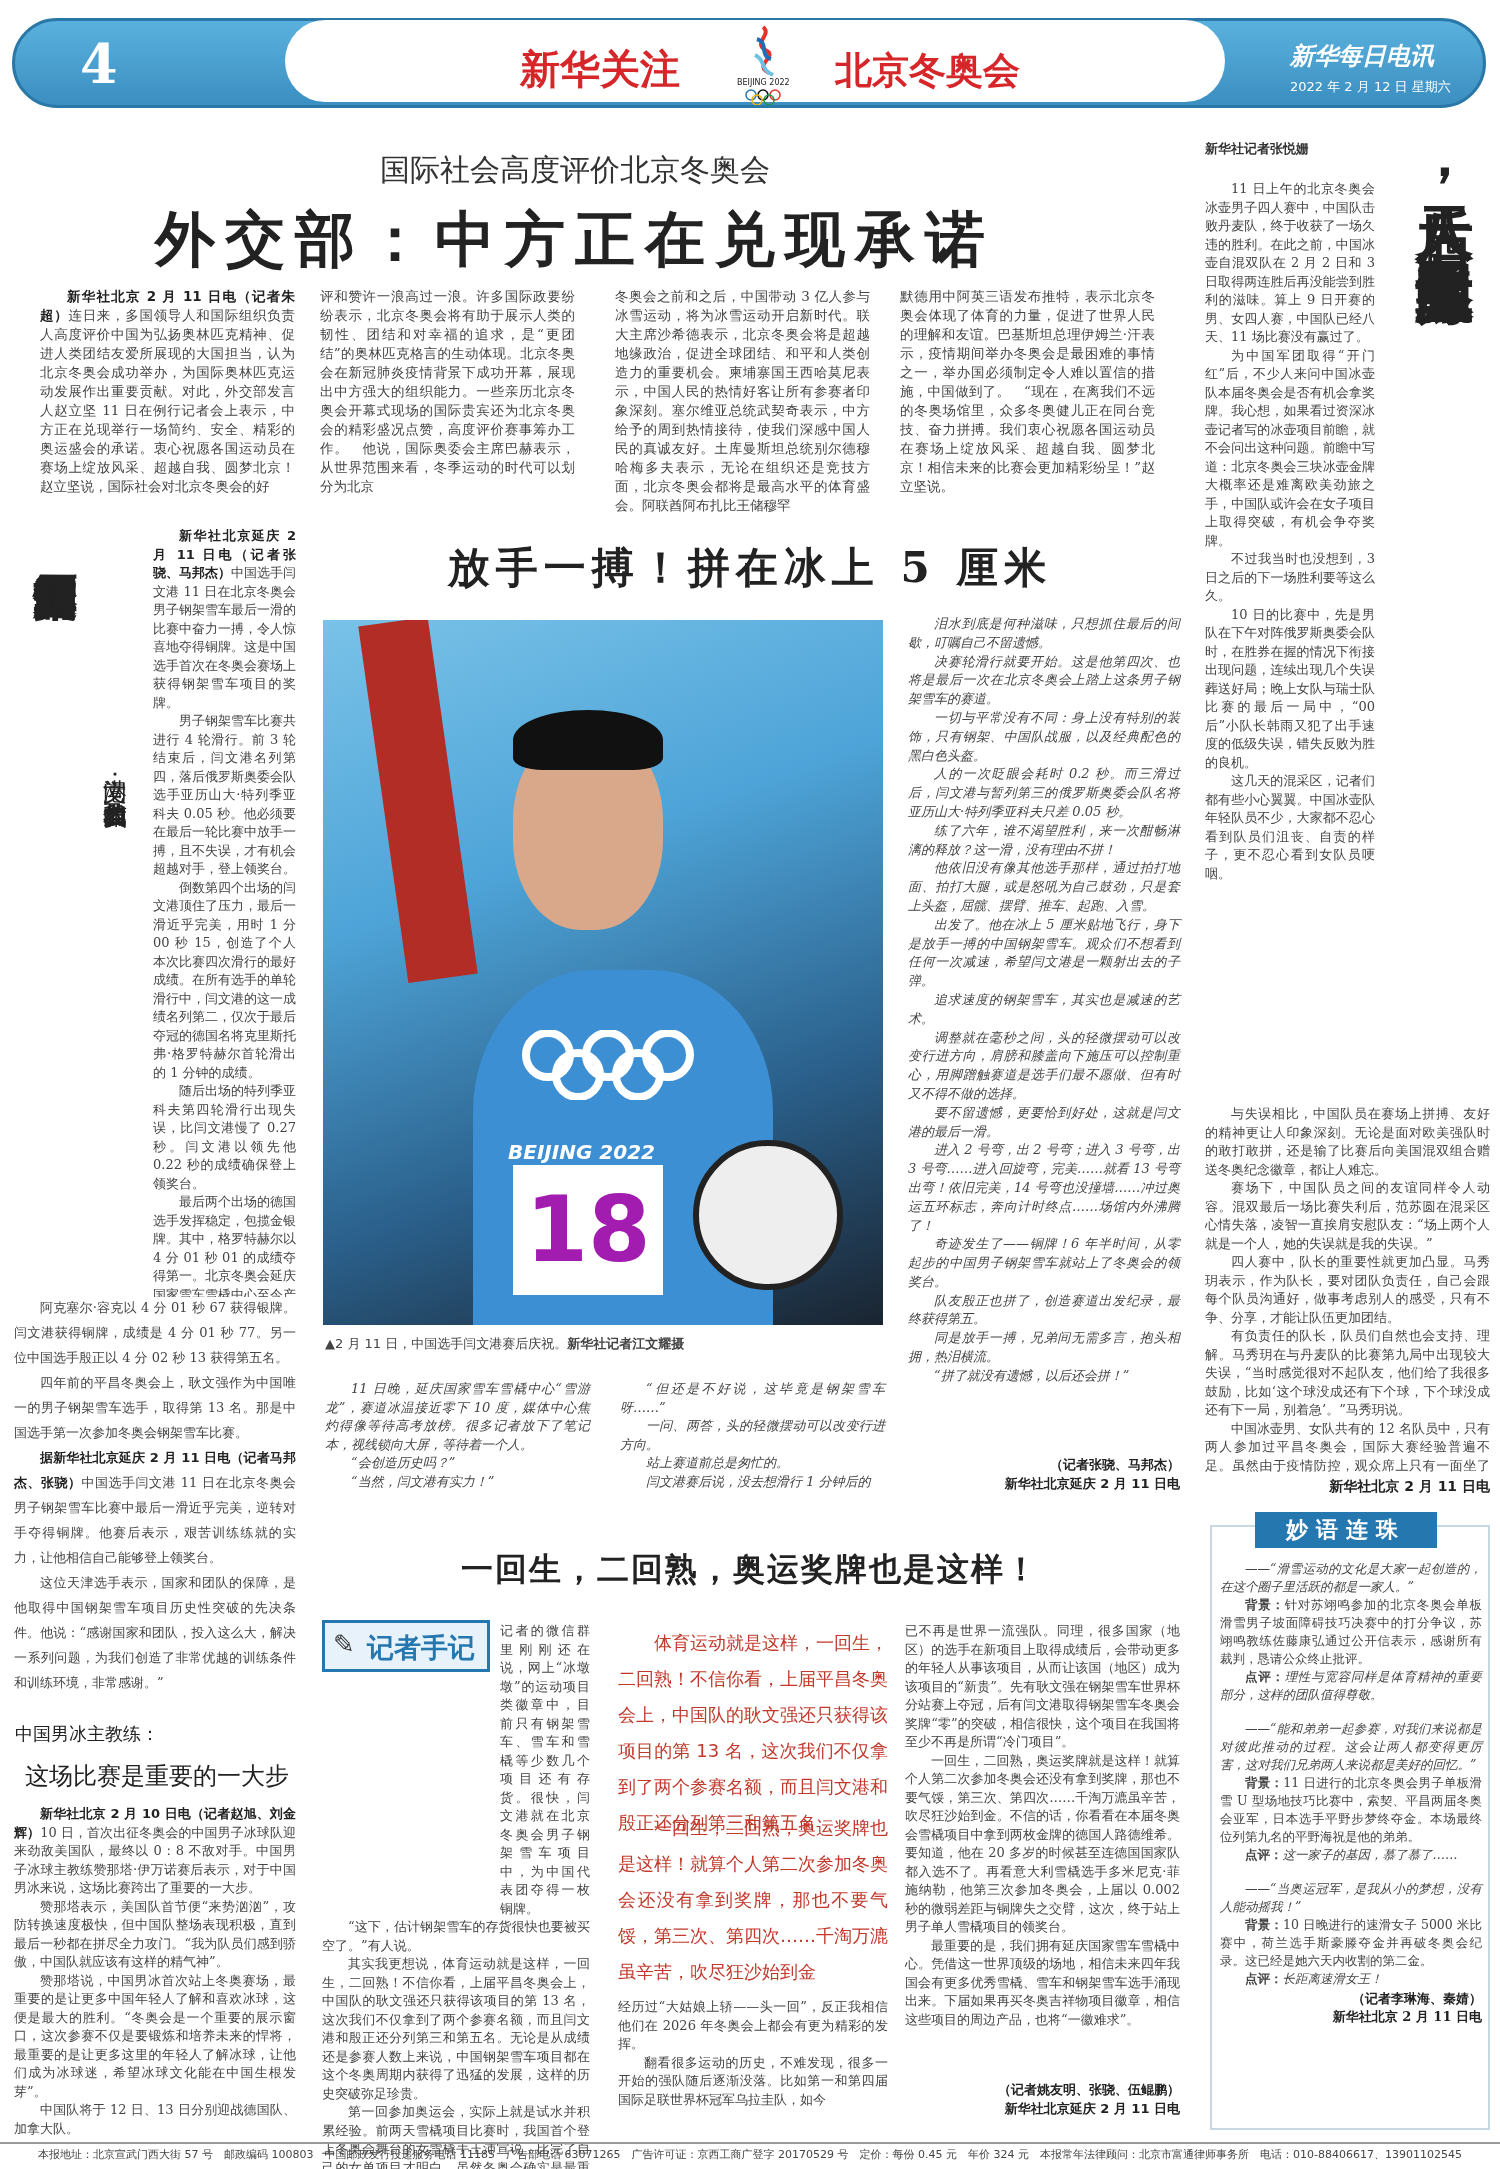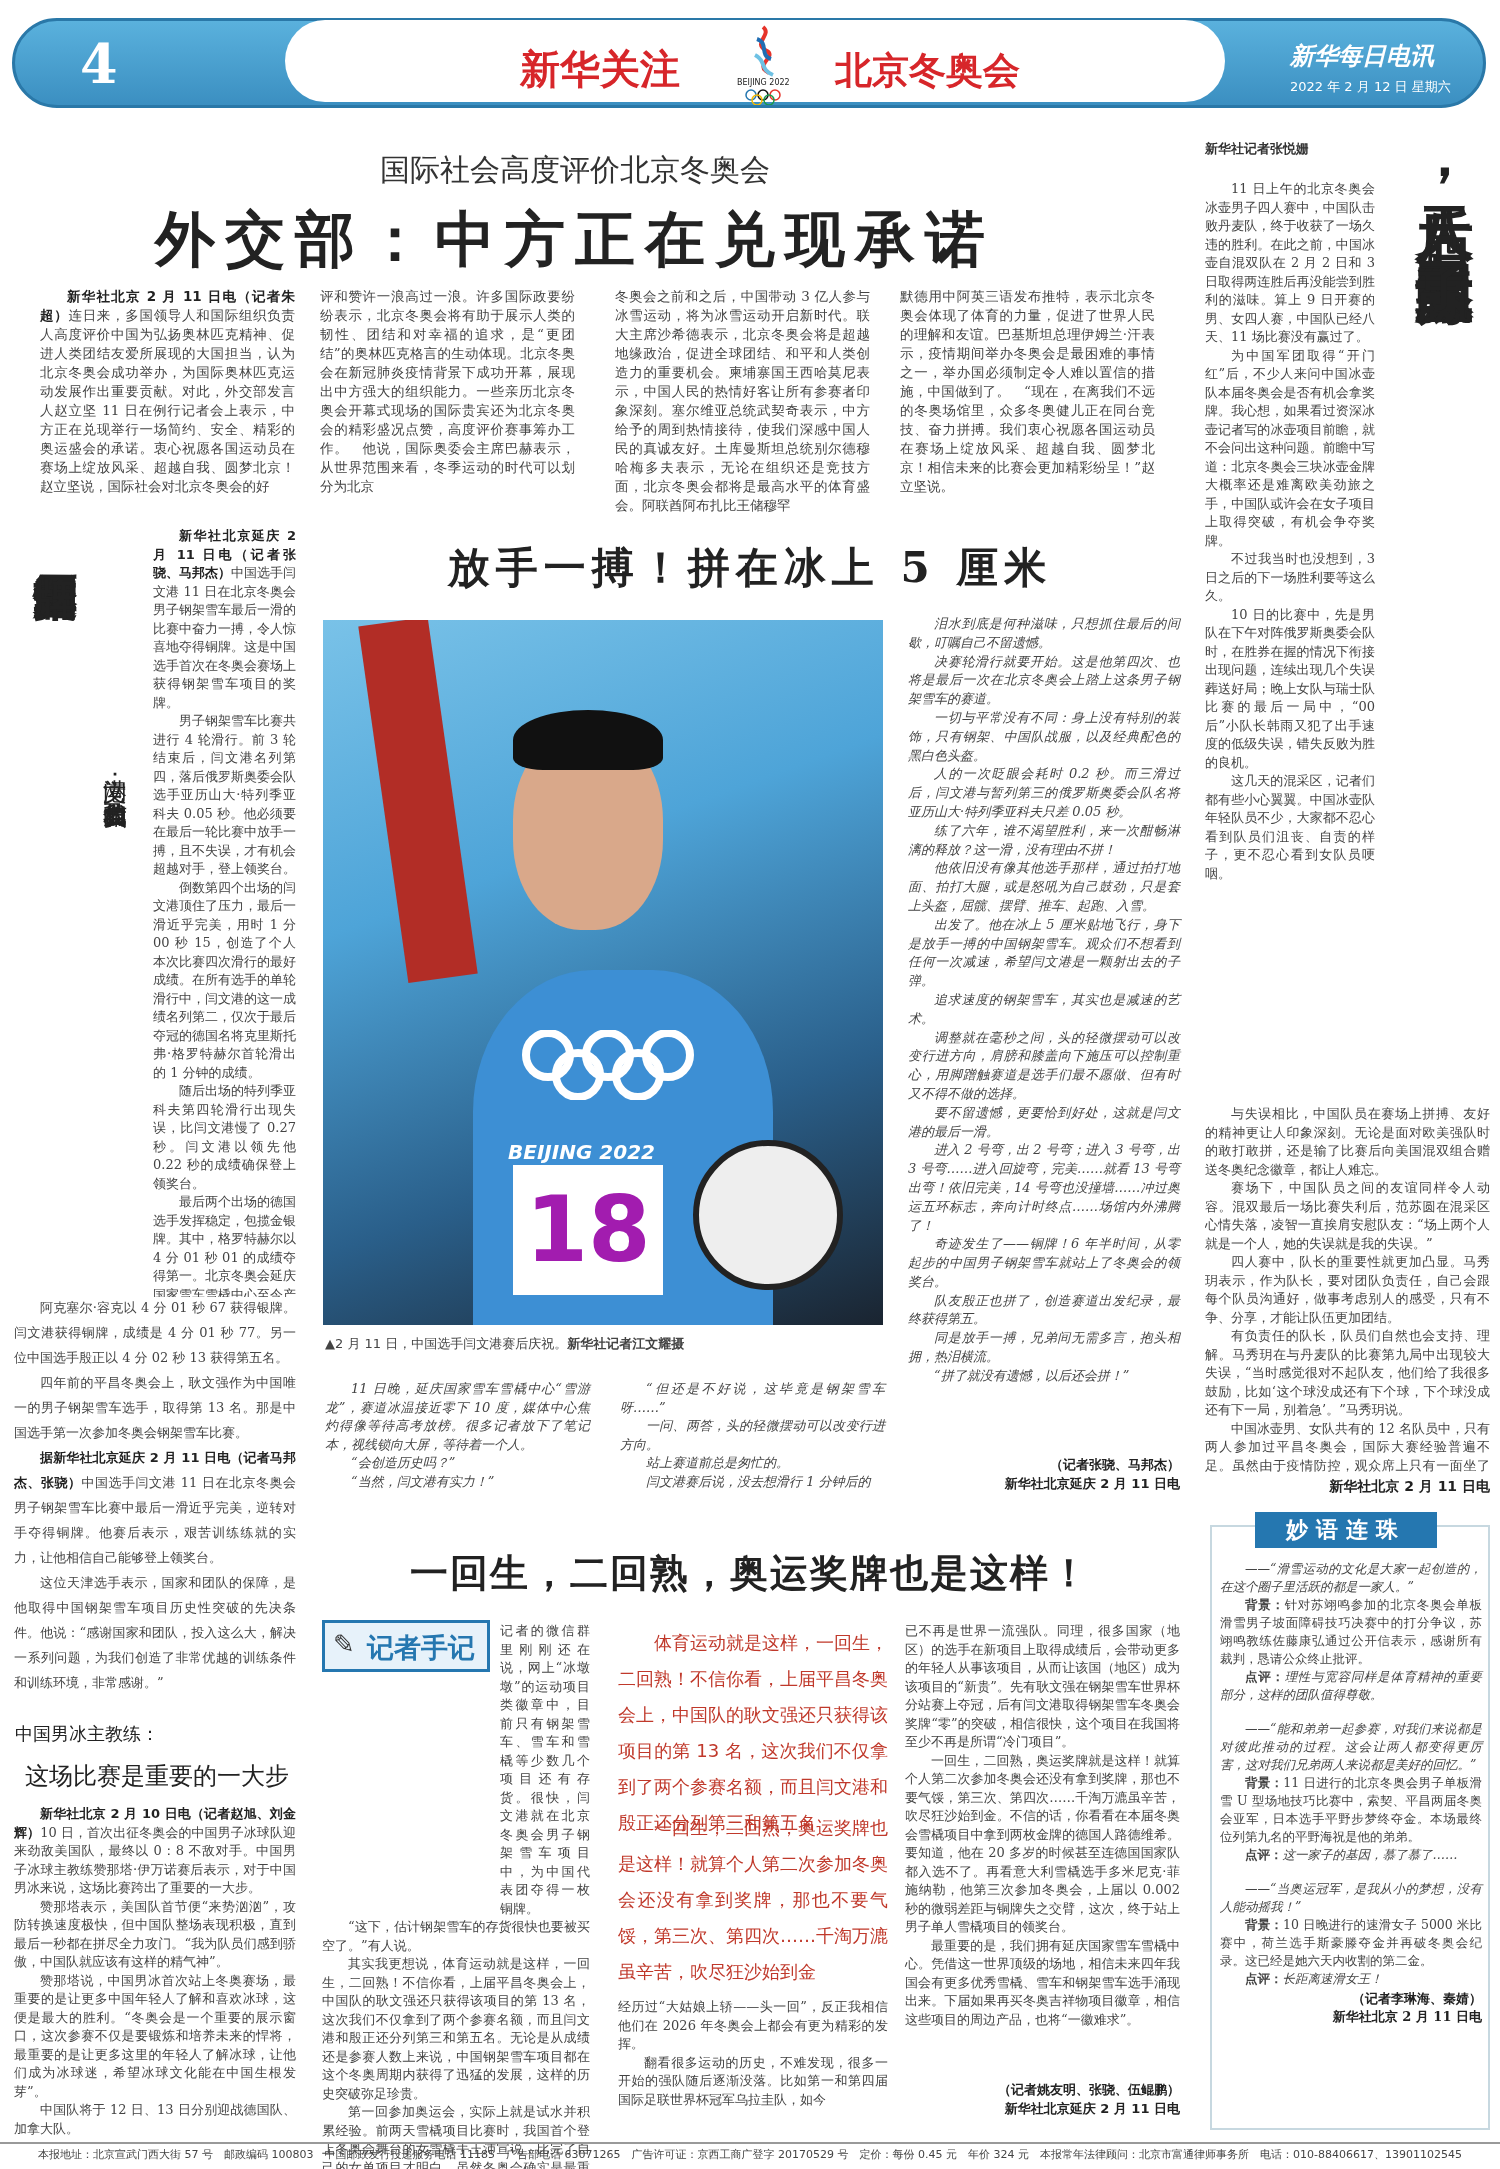--- a/index.html
+++ b/index.html
@@ -157,21 +157,21 @@
     <p>奇迹发生了——铜牌！6 年半时间，从零起步的中国男子钢架雪车就站上了冬奥会的领奖台。</p>
     <p>队友殷正也拼了，创造赛道出发纪录，最终获得第五。</p>
     <p>同是放手一搏，兄弟间无需多言，抱头相拥，热泪横流。</p>
     <p>“拼了就没有遗憾，以后还会拼！”</p>
 </div>
 <div class="abs" style="left:908px;top:1455px;width:272px;text-align:right;font-size:13px;font-weight:bold;color:#222;line-height:19px;">
   <div>（记者张骁、马邦杰）</div>
     <div>新华社北京延庆 2 月 11 日电</div>
 </div>
 
-<div class="abs section-head" style="left:320px;top:1548px;width:860px;text-align:center;font-size:38px;letter-spacing:2px;font-family:Liberation Serif, serif;">一回生，二回熟，奥运奖牌也是这样！</div>
+<div class="abs section-head" style="left:320px;top:1548px;width:860px;text-align:center;font-size:32px;letter-spacing:2px;font-family:Liberation Serif, serif;">一回生，二回熟，奥运奖牌也是这样！</div>
 <div class="abs reporter-box">
   <span class="abs" style="left:8px;top:6px;font-size:26px;">✎</span>
   <span class="abs" style="left:42px;top:7px;font-size:27px;font-weight:bold;color:#2577b0;">记者手记</span>
 </div>
 <div class="abs body-txt" style="left:322px;top:1622px;width:268px;font-size:13px;line-height:18.5px;">
   <p style="text-indent:0;padding-left:178px;">记者的微信群里刚刚还在说，网上“冰墩墩”的运动项目类徽章中，目前只有钢架雪车、雪车和雪橇等少数几个项目还有存货。很快，闫文港就在北京冬奥会男子钢架雪车项目中，为中国代表团夺得一枚铜牌。</p>
   <p>“这下，估计钢架雪车的存货很快也要被买空了。”有人说。</p>
     <p>其实我更想说，体育运动就是这样，一回生，二回熟！不信你看，上届平昌冬奥会上，中国队的耿文强还只获得该项目的第 13 名，这次我们不仅拿到了两个参赛名额，而且闫文港和殷正还分列第三和第五名。无论是从成绩还是参赛人数上来说，中国钢架雪车项目都在这个冬奥周期内获得了迅猛的发展，这样的历史突破弥足珍贵。</p>
     <p>第一回参加奥运会，实际上就是试水并积累经验。前两天雪橇项目比赛时，我国首个登上冬奥会舞台的女雪橇手王沛宣说，比完了自己的女单项目才明白，虽然冬奥会确实是最重要的一项赛事，但你越平静、越冷静，就会做得越好一些。同样有了奥运初体验，双人雪橇项目选手黄叶波和彭俊越也是信心满满，两人相约要一起多参加几届冬奥会，目标是站上最高领奖台。</p>
 </div>

